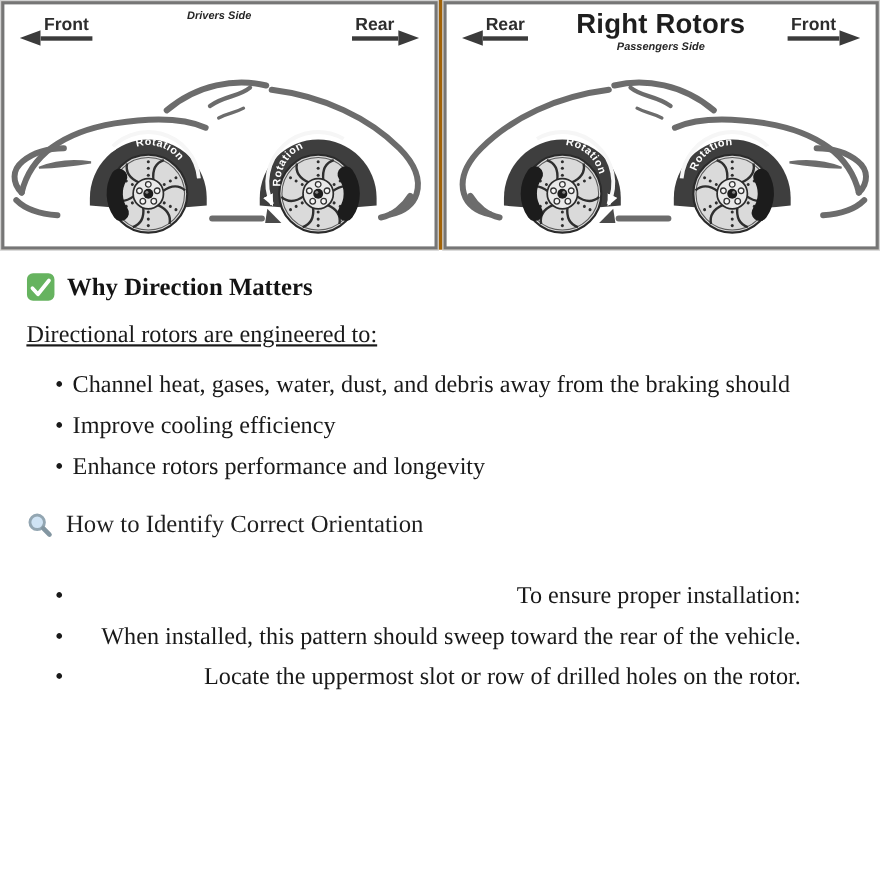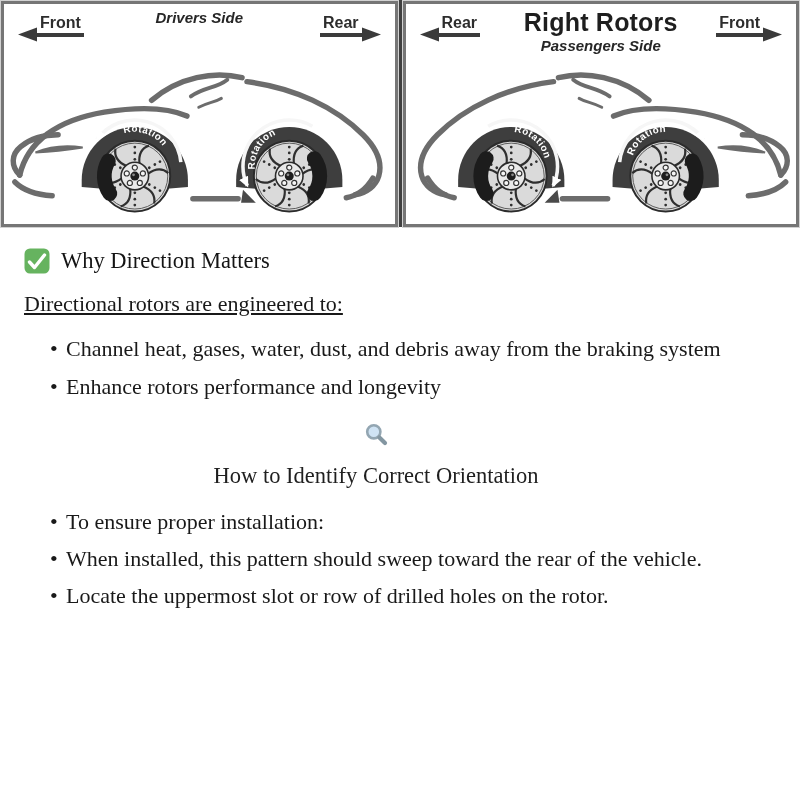--- a/index.html
+++ b/index.html
@@ -1,45 +1,45 @@
 <!DOCTYPE html>
 <html><head>
 <meta charset="utf-8">
 <style>
   html,body{margin:0;padding:0;background:#ffffff;width:800px;height:800px;overflow:hidden;}
   body{font-family:"Liberation Serif",serif;color:#191919;}
 
   
-  .diagram{display:flex;gap:5px;padding:1px 1px 0 1px;background:#404040;}
+  .diagram{display:flex;gap:5px;padding:1px 1px 0 1px;background:#a16207;}
   .panel{flex:1;border:3px solid #767676;outline:1px solid #cicic1;outline:1px solid #d2d2d2;background:#fff;min-width:0;}
   .panel-header{position:relative;height:52px;padding-top:5px;}
   .panel-title{font-family:"Liberation Sans",sans-serif;font-weight:800;font-size:25px;line-height:1.1;
                text-align:center;color:#1e1e1e;letter-spacing:.2px;}
-  .panel-subtitle{font-family:"Liberation Sans",sans-serif;font-style:italic;font-weight:700;font-size:15px;
+  .panel-subtitle{font-family:"Liberation Sans",sans-serif;font-style:italic;font-weight:700;font-size:10px;
                   text-align:center;color:#262626;}
   .dir{position:absolute;top:11px;display:flex;align-items:flex-end;gap:0;
        font-family:"Liberation Sans",sans-serif;font-weight:800;font-size:16px;color:#2d2d2d;}
   .dir .txt{border-bottom:4px solid #3b3b3b;padding:0 3px 1px 3px;line-height:1.05;}
   .dir svg{display:block;margin-bottom:-6px;}
   .dir-left{left:14px;}
   .dir-right{right:14px;}
   .car-svg{display:block;width:100%;height:auto;}
 
   
   .article{font-size:22px;line-height:1.6;padding:4px 72px 0 24px;}
   .intro{margin:8px 0 0 0;}
   .sec-heading{display:flex;align-items:center;gap:11px;margin:12px 0 0 0;font-size:22.5px;color:#141414;}
-  .sec-heading.bold{font-weight:normal;}
-  .sec-heading.regular{font-weight:400;color:#1f1f1f;flex-direction:column;}
+  .sec-heading.bold{font-weight:bold;}
+  .sec-heading.regular{font-weight:400;color:#1f1f1f;}
   .sec-heading svg{flex:0 0 auto;display:block;}
   .lead{margin:7px 0 0 0;text-decoration:underline;}
   ul.bullets{list-style:none;margin:10px 0 0 0;padding:0 0 0 26px;}
   ul.bullets li{position:relative;padding-left:16px;margin-bottom:2px;}
   ul.bullets li::before{content:"\2022";position:absolute;left:0;top:0;}
-  ul.how{margin-top:10px;}
+  ul.how{margin-top:28px;text-align:right;}
   .h-how{margin-top:18px;}
 </style>
 </head>
 <body>
 
 <div class="diagram">
 
   <div class="panel">
     <div class="panel-header">
       <div class="dir dir-left">
@@ -294,21 +294,22 @@
     <svg width="26" height="26" viewBox="0 0 26 26">
       <rect x="0.5" y="0.5" width="25" height="25" rx="5.5" fill="#66b35f"></rect>
       <polyline points="5.5,14 10.5,19.5 20.5,7" fill="none" stroke="#ffffff" stroke-width="3.4" stroke-linecap="round" stroke-linejoin="round"></polyline>
     </svg>
     <span>Why Direction Matters</span>
   </div>
 
   <p class="lead">Directional rotors are engineered to:</p>
 
   <ul class="bullets why">
-      <li>Channel heat, gases, water, dust, and debris away from the braking system</li>
+      <li>Channel heat, gases, water, dust, and debris away from the braking should</li>
+      <li>Improve cooling efficiency</li>
       <li>Enhance rotors performance and longevity</li>
     </ul>
 
   <div class="sec-heading regular h-how">
     <svg width="25" height="25" viewBox="0 0 25 25">
       <circle cx="9.8" cy="9.8" r="6.6" fill="#cfe3f4" stroke="#93a6b2" stroke-width="2.6"></circle>
       <line x1="15.4" y1="15.4" x2="21" y2="21" stroke="#8396a1" stroke-width="4.2" stroke-linecap="round"></line>
     </svg>
     <span>How to Identify Correct Orientation</span>
   </div>

